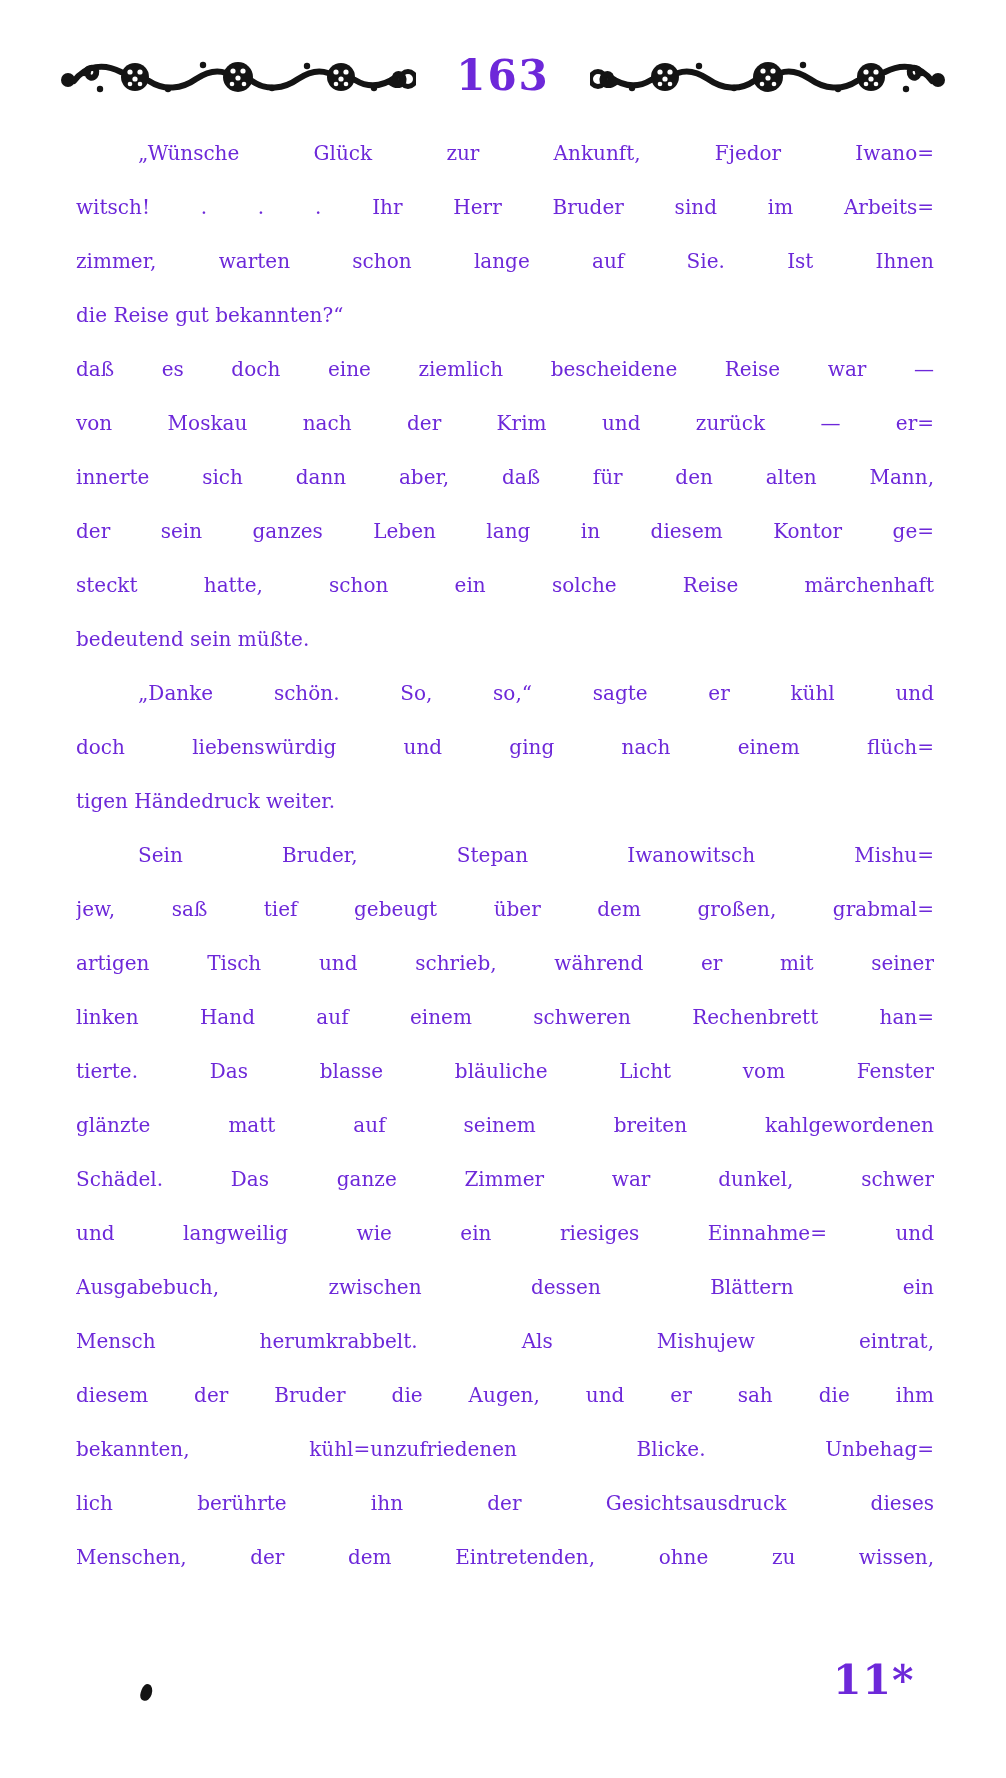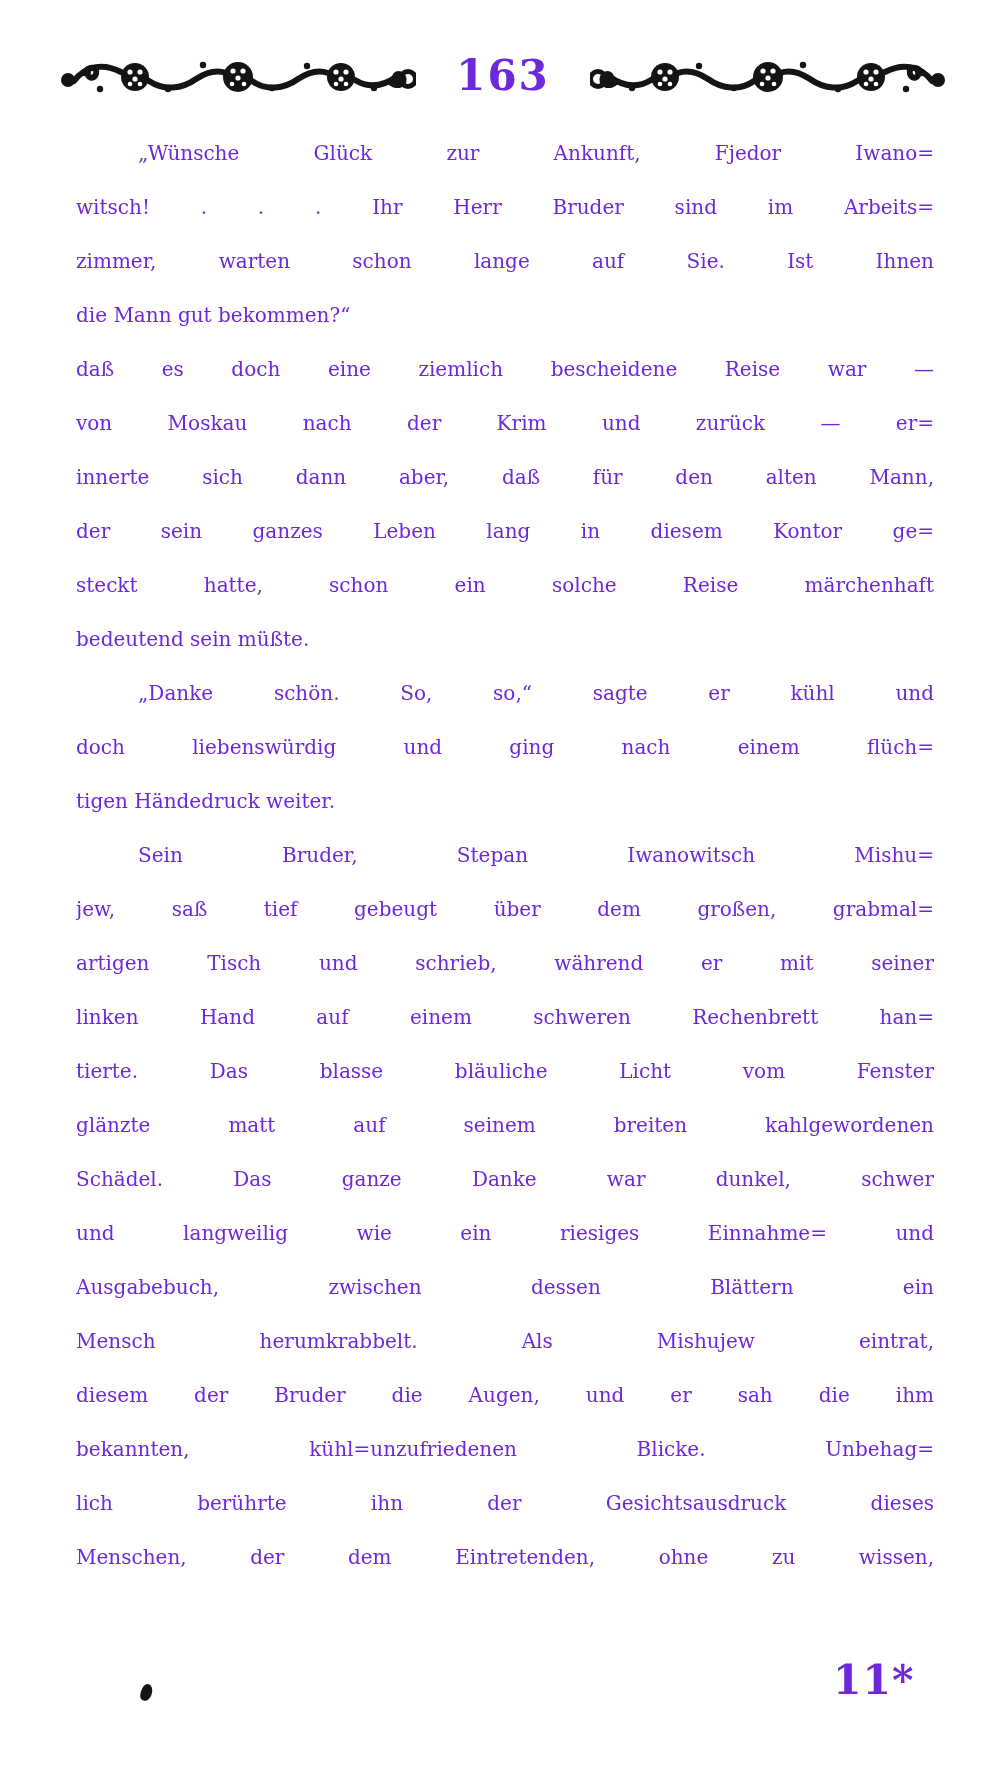--- a/index.html
+++ b/index.html
@@ -161,37 +161,37 @@
         <path d="M24 18 c 6 -8, 14 -6, 12 1 c -2 6, -10 4, -8 -2"></path>
         <path d="M330 27 c 8 6, 16 2, 13 -5 c -3 -6, -11 -2, -7 4"></path>
       </g>
     </svg>
   </div>
 
   <div class="text-block">
     <div class="line indent">„Wünsche Glück zur Ankunft, Fjedor Iwano=</div>
     <div class="line">witsch! . . .  Ihr Herr Bruder sind im Arbeits=</div>
     <div class="line">zimmer, warten schon lange auf Sie.  Ist Ihnen</div>
-    <div class="line last">die Mann gut bekommen?“</div>
+    <div class="line last">die Reise gut bekannten?“</div>
     <div class="line">daß es doch eine ziemlich bescheidene Reise war —</div>
     <div class="line">von Moskau nach der Krim und zurück — er=</div>
     <div class="line">innerte sich dann aber, daß für den alten Mann,</div>
     <div class="line">der sein ganzes Leben lang in diesem Kontor ge=</div>
     <div class="line">steckt hatte, schon ein solche Reise märchenhaft</div>
     <div class="line last">bedeutend sein müßte.</div>
     <div class="line indent">„Danke schön.  So, so,“ sagte er kühl und</div>
     <div class="line">doch liebenswürdig und ging nach einem flüch=</div>
     <div class="line last">tigen Händedruck weiter.</div>
     <div class="line indent">Sein Bruder, Stepan Iwanowitsch Mishu=</div>
     <div class="line">jew, saß tief gebeugt über dem großen, grabmal=</div>
     <div class="line">artigen Tisch und schrieb, während er mit seiner</div>
     <div class="line">linken Hand auf einem schweren Rechenbrett han=</div>
     <div class="line">tierte.  Das blasse bläuliche Licht vom Fenster</div>
     <div class="line">glänzte matt auf seinem breiten kahlgewordenen</div>
-    <div class="line">Schädel.  Das ganze Danke war dunkel, schwer</div>
+    <div class="line">Schädel.  Das ganze Zimmer war dunkel, schwer</div>
     <div class="line">und langweilig wie ein riesiges Einnahme= und</div>
     <div class="line">Ausgabebuch, zwischen dessen Blättern ein</div>
     <div class="line">Mensch herumkrabbelt.  Als Mishujew eintrat,</div>
     <div class="line">diesem der Bruder die Augen, und er sah die ihm</div>
     <div class="line">bekannten, kühl=unzufriedenen Blicke.  Unbehag=</div>
     <div class="line">lich berührte ihn der Gesichtsausdruck dieses</div>
     <div class="line">Menschen, der dem Eintretenden, ohne zu wissen,</div>
   </div>
 
   <div class="signature-mark">11*</div>

